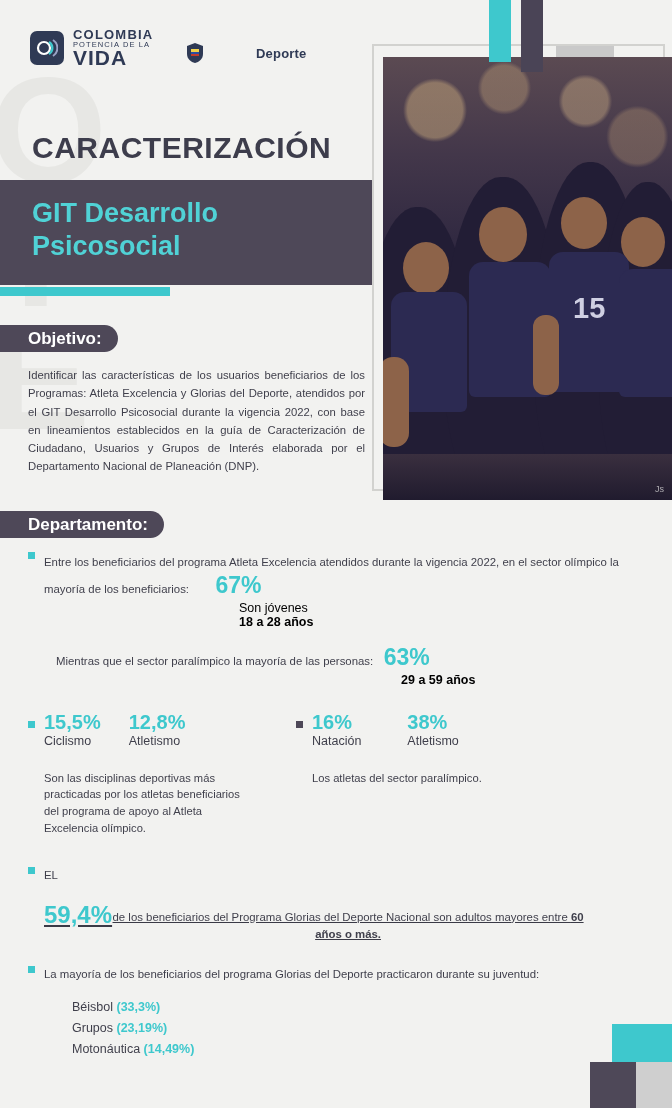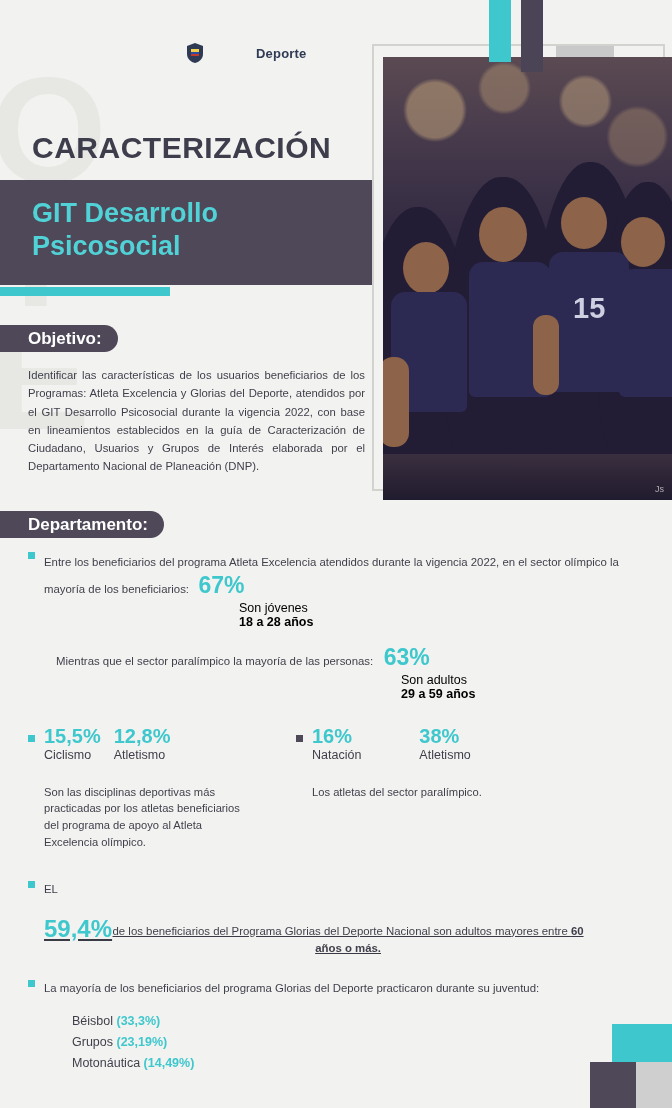--- a/index.html
+++ b/index.html
@@ -127,20 +127,34 @@
   <div class="watermark">
     <span>O</span>
       <span>T</span>
       <span>E</span>
   </div>
 
   <div class="bar-grey"></div>
   <div class="bar-teal"></div>
   <div class="bar-dark"></div>
 
+  <div class="logo-wrap">
+    <div class="logo-mark">
+      <svg width="22" height="22" viewBox="0 0 22 22">
+        <circle cx="8" cy="11" r="6" fill="none" stroke="#ffffff" stroke-width="2.2"></circle>
+        <path d="M13 5 A7 7 0 0 1 13 17" fill="none" stroke="#3ec8cd" stroke-width="2.2"></path>
+        <path d="M17 3 A9.5 9.5 0 0 1 17 19" fill="none" stroke="#9aa3c6" stroke-width="2"></path>
+      </svg>
+    </div>
+    <div class="logo-text">
+      <div class="l1">COLOMBIA</div>
+      <div class="l2">POTENCIA DE LA</div>
+      <div class="l3">VIDA</div>
+    </div>
+  </div>
 
   <div class="min-wrap">
     <svg class="min-seal" viewBox="0 0 20 22">
       <path d="M10 1 L18 4 L18 12 C18 17 14 20 10 21 C6 20 2 17 2 12 L2 4 Z" fill="#2f3a55"></path>
       <rect x="6" y="7" width="8" height="3" fill="#f2d24b"></rect>
       <rect x="6" y="10" width="8" height="2" fill="#2b4ea2"></rect>
       <rect x="6" y="12" width="8" height="2" fill="#c0392b"></rect>
     </svg>
     <div class="min-text">Deporte</div>
   </div>
@@ -180,61 +194,60 @@
 
   <div class="seclabel" id="conclusiones-label">Departamento:</div>
 
   <div class="concl">
 
     <div class="c-row">
       <div style="display:flex;">
         <span class="bullet"></span>
         <div style="flex:1;">
           <span class="c-text">Entre los beneficiarios del programa Atleta Excelencia atendidos durante la vigencia 2022, en el sector olímpico la mayoría de los beneficiarios:</span>
-          <span class="big-pct" style="margin-left:5px;">67%</span>
+          <span class="big-pct" style="margin-left:22px;">67%</span>
           <div style="margin-left:195px;margin-top:2px;">
             <div class="sub-line">Son jóvenes</div>
             <div class="sub-line bold">18 a 28 años</div>
           </div>
         </div>
       </div>
     </div>
 
     <div class="c-row" style="margin-top:15px;padding-left:56px;">
       <span class="c-text">Mientras que el sector paralímpico la mayoría de las personas:</span>
       <span class="big-pct" style="margin-left:6px;">63%</span>
       <div style="margin-left:345px;margin-top:2px;">
-        <div class="sub-line">Son adultos</div>
         <div class="sub-line bold">29 a 59 años</div>
       </div>
     </div>
 
     <div style="display:flex;margin-top:24px;padding:0 28px;">
 
       <div style="width:268px;">
         <div style="display:flex;align-items:flex-start;">
           <span class="bullet" style="margin-top:10px;"></span>
-          <div style="display:flex;gap:13px;">
+          <div style="display:flex;gap:28px;">
             <div>
               <div class="stat-num">15,5%</div>
               <div class="stat-lbl">Ciclismo</div>
             </div>
             <div>
               <div class="stat-num">12,8%</div>
               <div class="stat-lbl">Atletismo</div>
             </div>
           </div>
         </div>
         <div class="mini-note" style="margin-left:16px;margin-top:22px;width:208px;">Son las disciplinas deportivas más practicadas por los atletas beneficiarios del programa de apoyo al Atleta Excelencia olímpico.</div>
       </div>
 
       <div style="width:300px;">
         <div style="display:flex;align-items:flex-start;">
           <span class="bullet dark" style="margin-top:10px;"></span>
-          <div style="display:flex;gap:58px;">
+          <div style="display:flex;gap:46px;">
             <div>
               <div class="stat-num">16%</div>
               <div class="stat-lbl">Natación</div>
             </div>
             <div>
               <div class="stat-num">38%</div>
               <div class="stat-lbl">Atletismo</div>
             </div>
           </div>
         </div>

